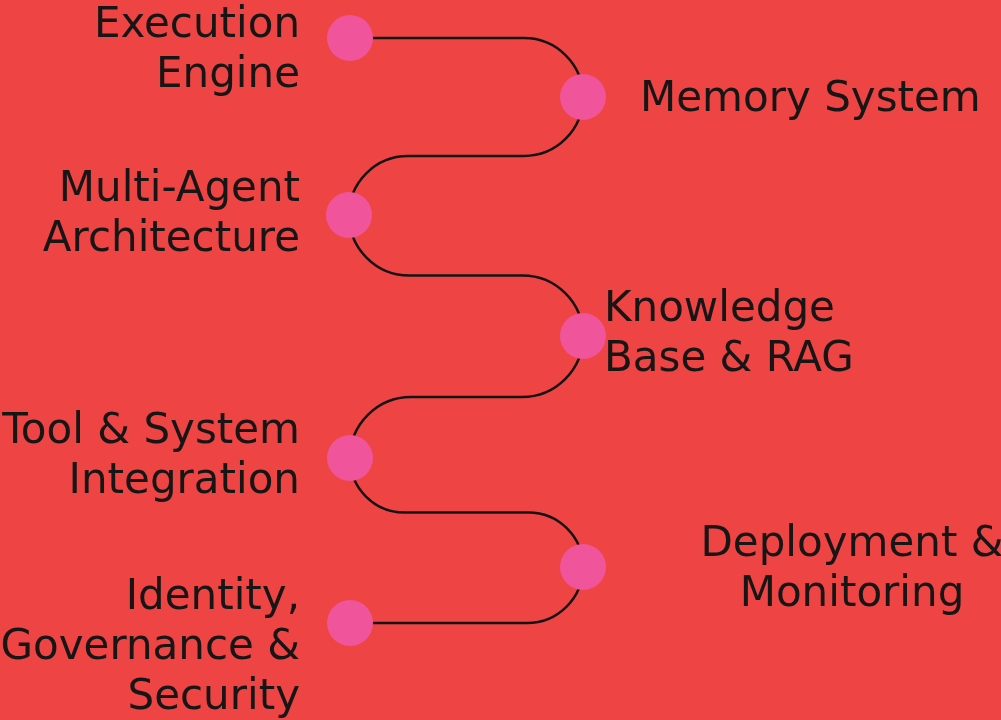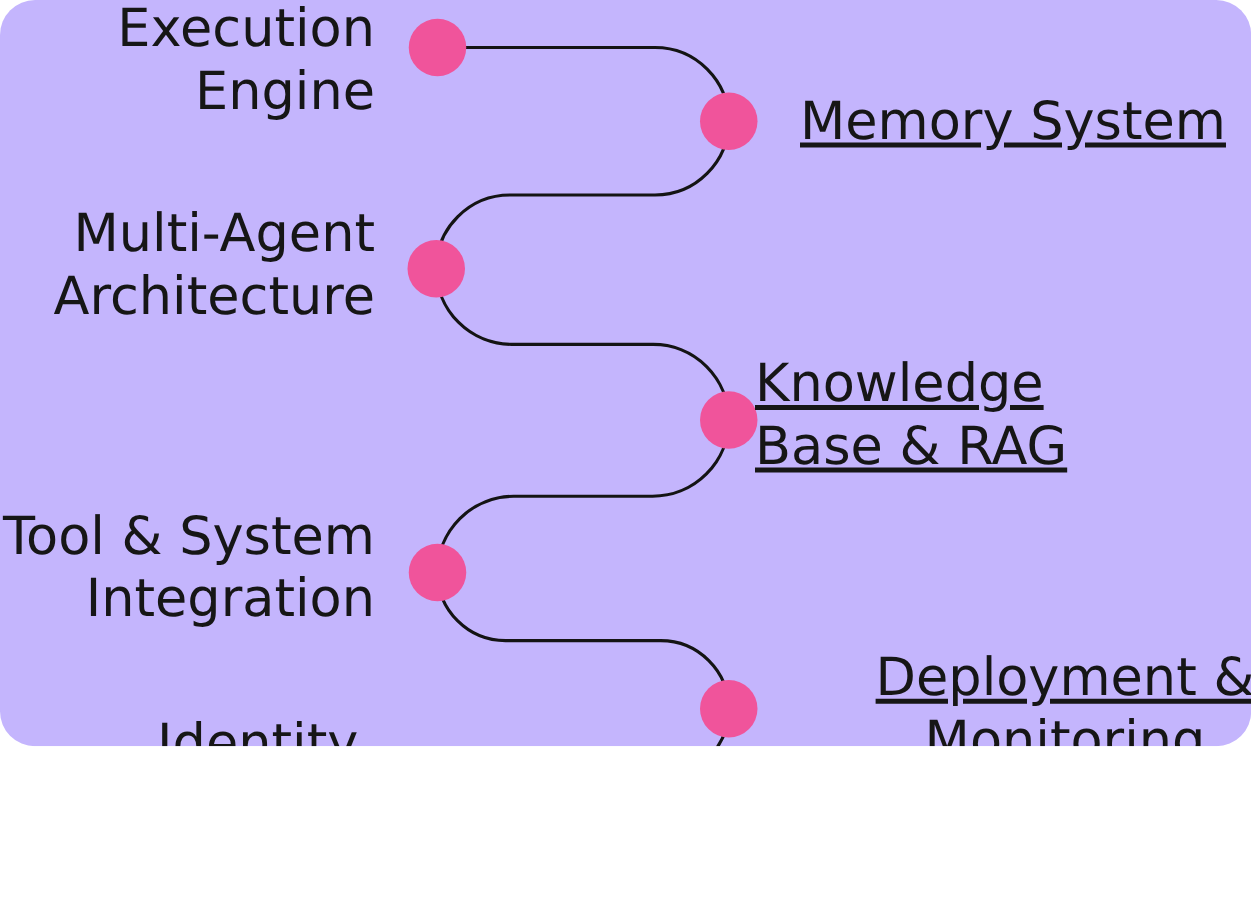--- a/index.html
+++ b/index.html
@@ -3,42 +3,41 @@
 <meta charset="utf-8">
 <style>
   html, body {
     margin: 0;
     padding: 0;
     background: #ffffff;
   }
   .canvas {
     position: relative;
     width: 1001px;
-    height: 597px;
+    height: 720px;
     overflow: hidden;
-    background: #c4b5fd;
+    background: #ef4444;
     font-family: "DejaVu Sans", sans-serif;
-    border-radius: 28px;
   }
   .flow-svg {
     position: absolute;
     top: 0;
     left: 0;
   }
   .node-label {
     position: absolute;
     font-size: 42px;
     line-height: 50px;
     color: #161616;
     white-space: pre-line;
     transform: translateY(-50%);
     letter-spacing: 0px;
   }
   .node-label.left  { text-align: right; }
-  .node-label.right { text-align: left; text-decoration: underline;  }
+  .node-label.right { text-align: left;  }
 </style>
 </head>
 <body>
 
 <div class="canvas">
   <svg class="flow-svg" id="flow-svg" width="1001" height="720" viewBox="0 0 1001 720">
       <path d="M 350 38 L 524 38 A 59 59 0 0 1 583 97 A 59 59 0 0 1 524 156 L 408 156 A 59 59 0 0 0 349 215 A 60.5 60.5 0 0 0 409.5 275.5 L 522.5 275.5 A 60.5 60.5 0 0 1 583 336 A 61 61 0 0 1 522 397 L 411 397 A 61 61 0 0 0 350 458 A 54.5 54.5 0 0 0 404.5 512.5 L 528.5 512.5 A 54.5 54.5 0 0 1 583 567 A 56 56 0 0 1 527 623 L 350 623" fill="none" stroke="#141414" stroke-width="2.5"></path>
       <circle cx="350" cy="38" r="23" fill="#f0549b"></circle>
       <circle cx="583" cy="97" r="23" fill="#f0549b"></circle>
       <circle cx="349" cy="215" r="23" fill="#f0549b"></circle>

